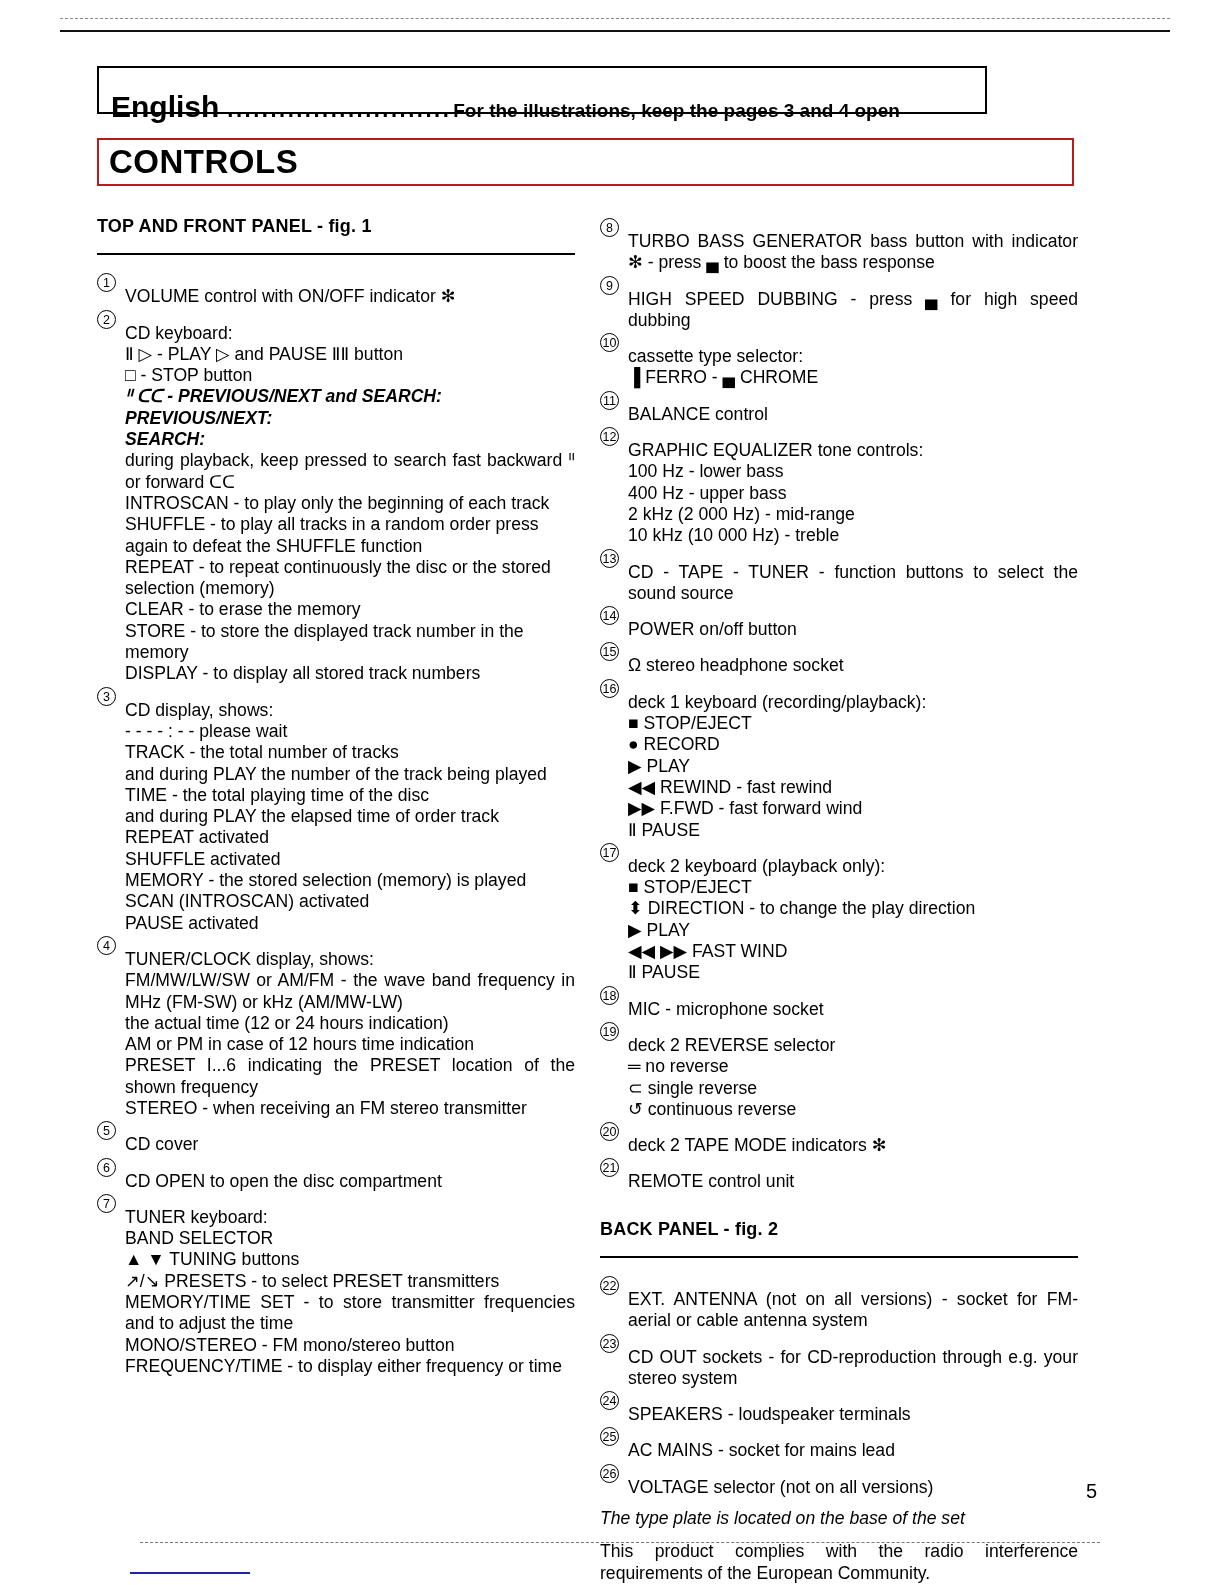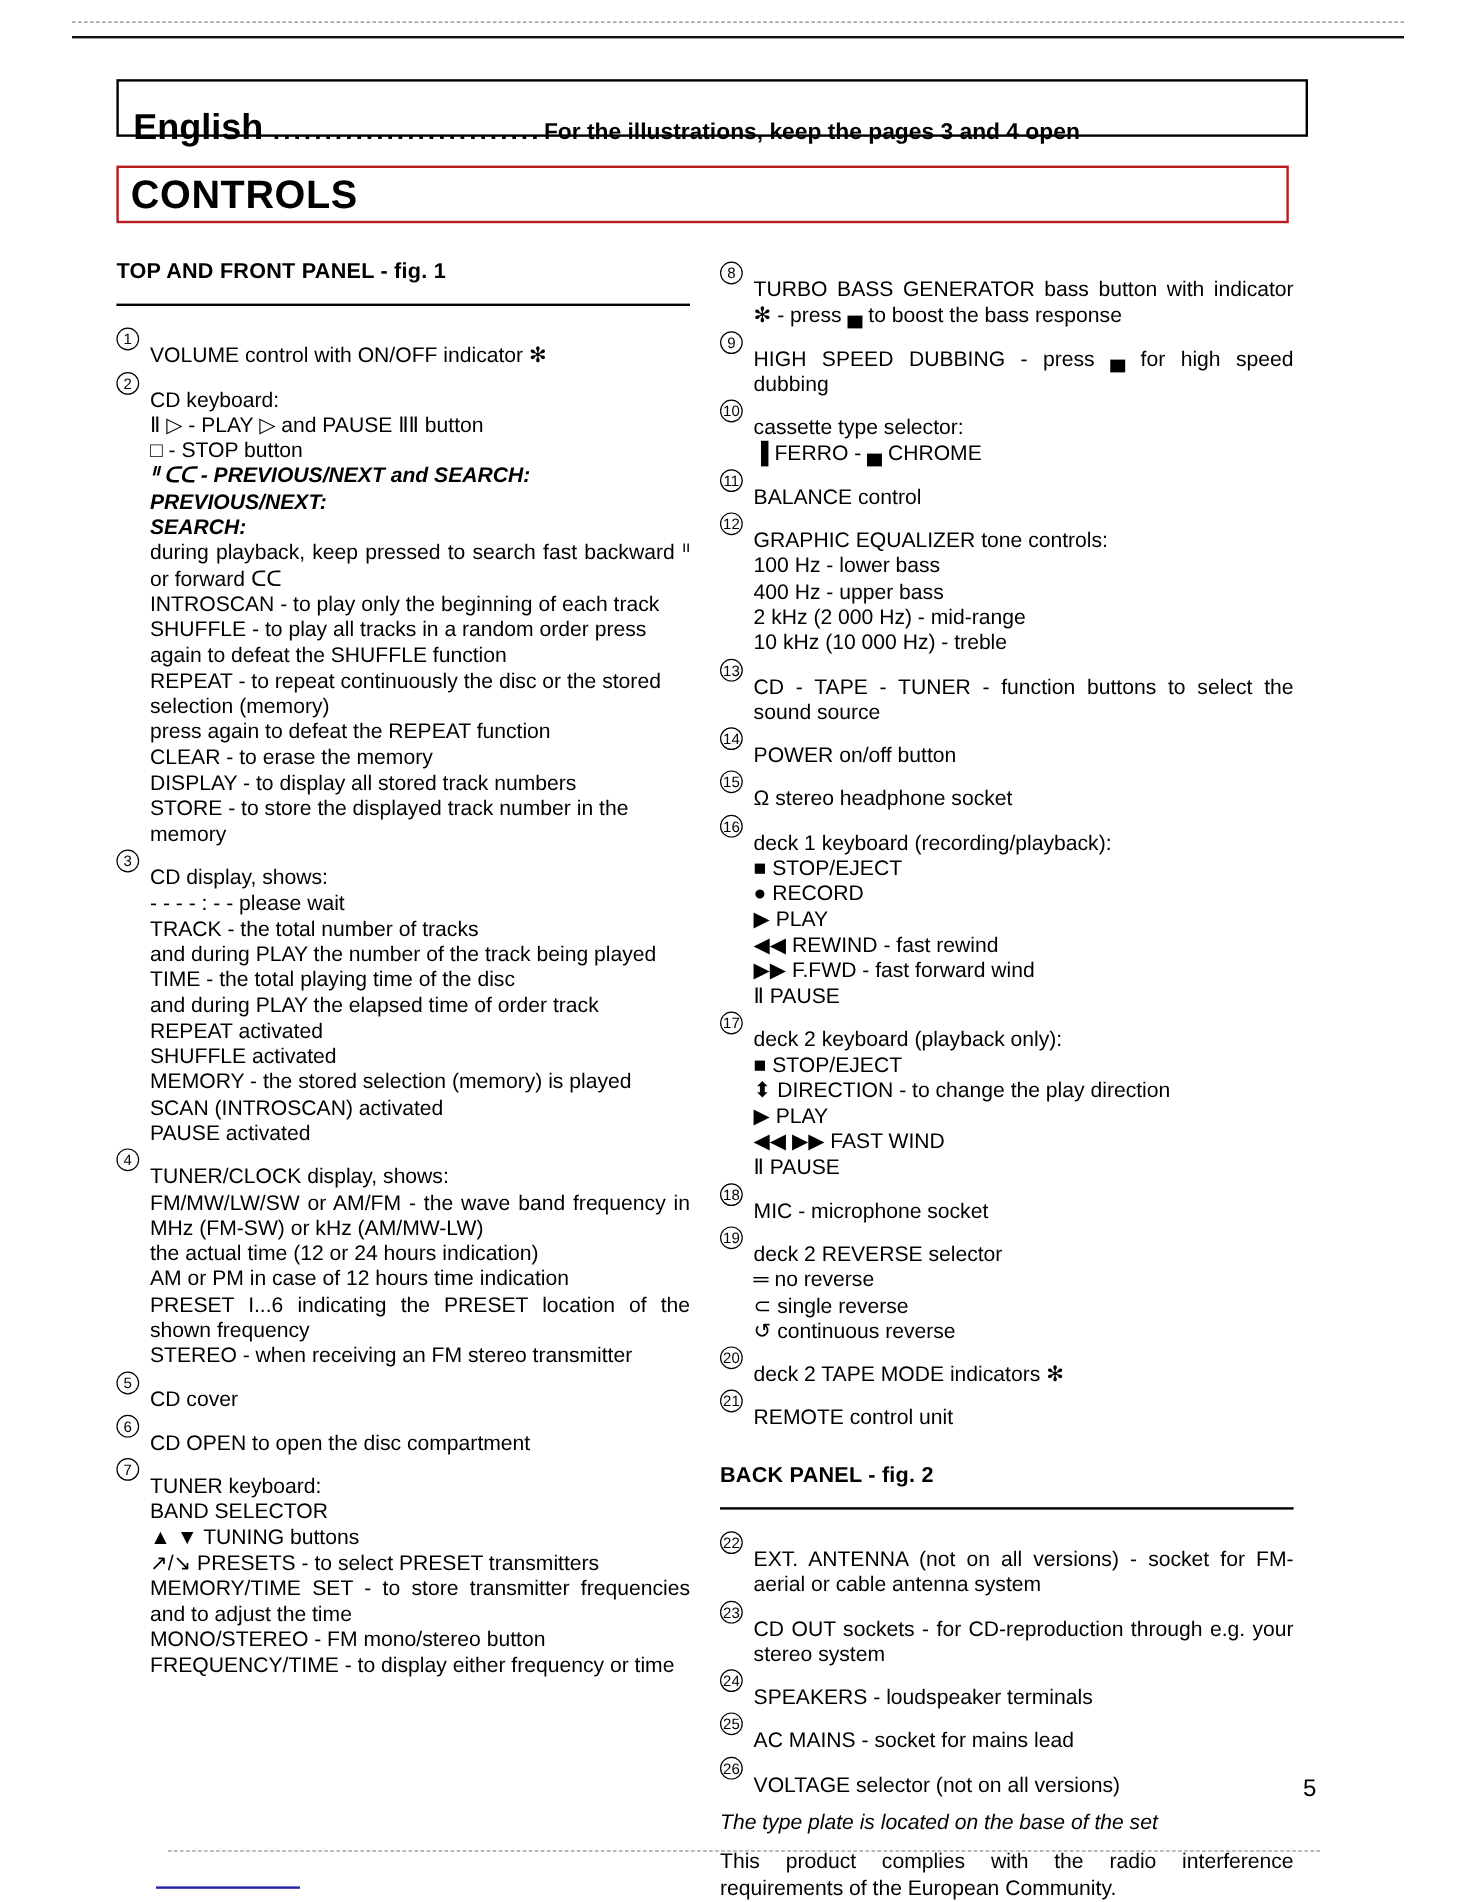--- a/index.html
+++ b/index.html
@@ -43,21 +43,21 @@
   .crop-bottom2 {
     position: absolute;
     left: 130px; top: 1572px;
     width: 120px;
     border-top: 2px solid #2222aa;
   }
 
   .header-box {
     position: absolute;
     left: 97px; top: 66px;
-    width: 993px;
+    width: 890px;
     height: 48px;
     border: 2px solid #000;
     box-sizing: border-box;
   }
   .header-line {
     position: absolute;
     left: 12px; top: 4px;
     width: 952px;
     display: flex;
     align-items: baseline;
@@ -215,24 +215,23 @@
         <span class="line">CD keyboard:</span>
         <span class="line">Ⅱ ▷ - PLAY ▷ and PAUSE ⅡⅡ button</span>
         <span class="line">□ - STOP button</span>
         <span class="line" style="font-weight:bold;font-style:italic">ᑊᑊ ᑕᑕ - PREVIOUS/NEXT and SEARCH:</span>
         <span class="line" style="font-weight:bold;font-style:italic">PREVIOUS/NEXT:</span>
         <span class="line" style="font-weight:bold;font-style:italic">SEARCH:</span>
         <span class="line j">during playback, keep pressed to search fast backward ᑊᑊ or forward ᑕᑕ</span>
         <span class="line j">INTROSCAN - to play only the beginning of each track</span>
         <span class="line">SHUFFLE - to play all tracks in a random order press again to defeat the SHUFFLE function</span>
         <span class="line">REPEAT - to repeat continuously the disc or the stored selection (memory)</span>
-        <span class="line">press again to defeat the REPEAT function</span>
         <span class="line">CLEAR - to erase the memory</span>
+        <span class="line">STORE - to store the displayed track number in the memory</span>
         <span class="line">DISPLAY - to display all stored track numbers</span>
-        <span class="line">STORE - to store the displayed track number in the memory</span>
       </div>
     </div>
 
     <div class="item">
       <div class="num"><span class="circ">3</span></div>
       <div class="body">
         <span class="line">CD display, shows:</span>
         <span class="line">- - - - : - - please wait</span>
         <span class="line">TRACK - the total number of tracks</span>
         <span class="line">and during PLAY the number of the track being played</span>

